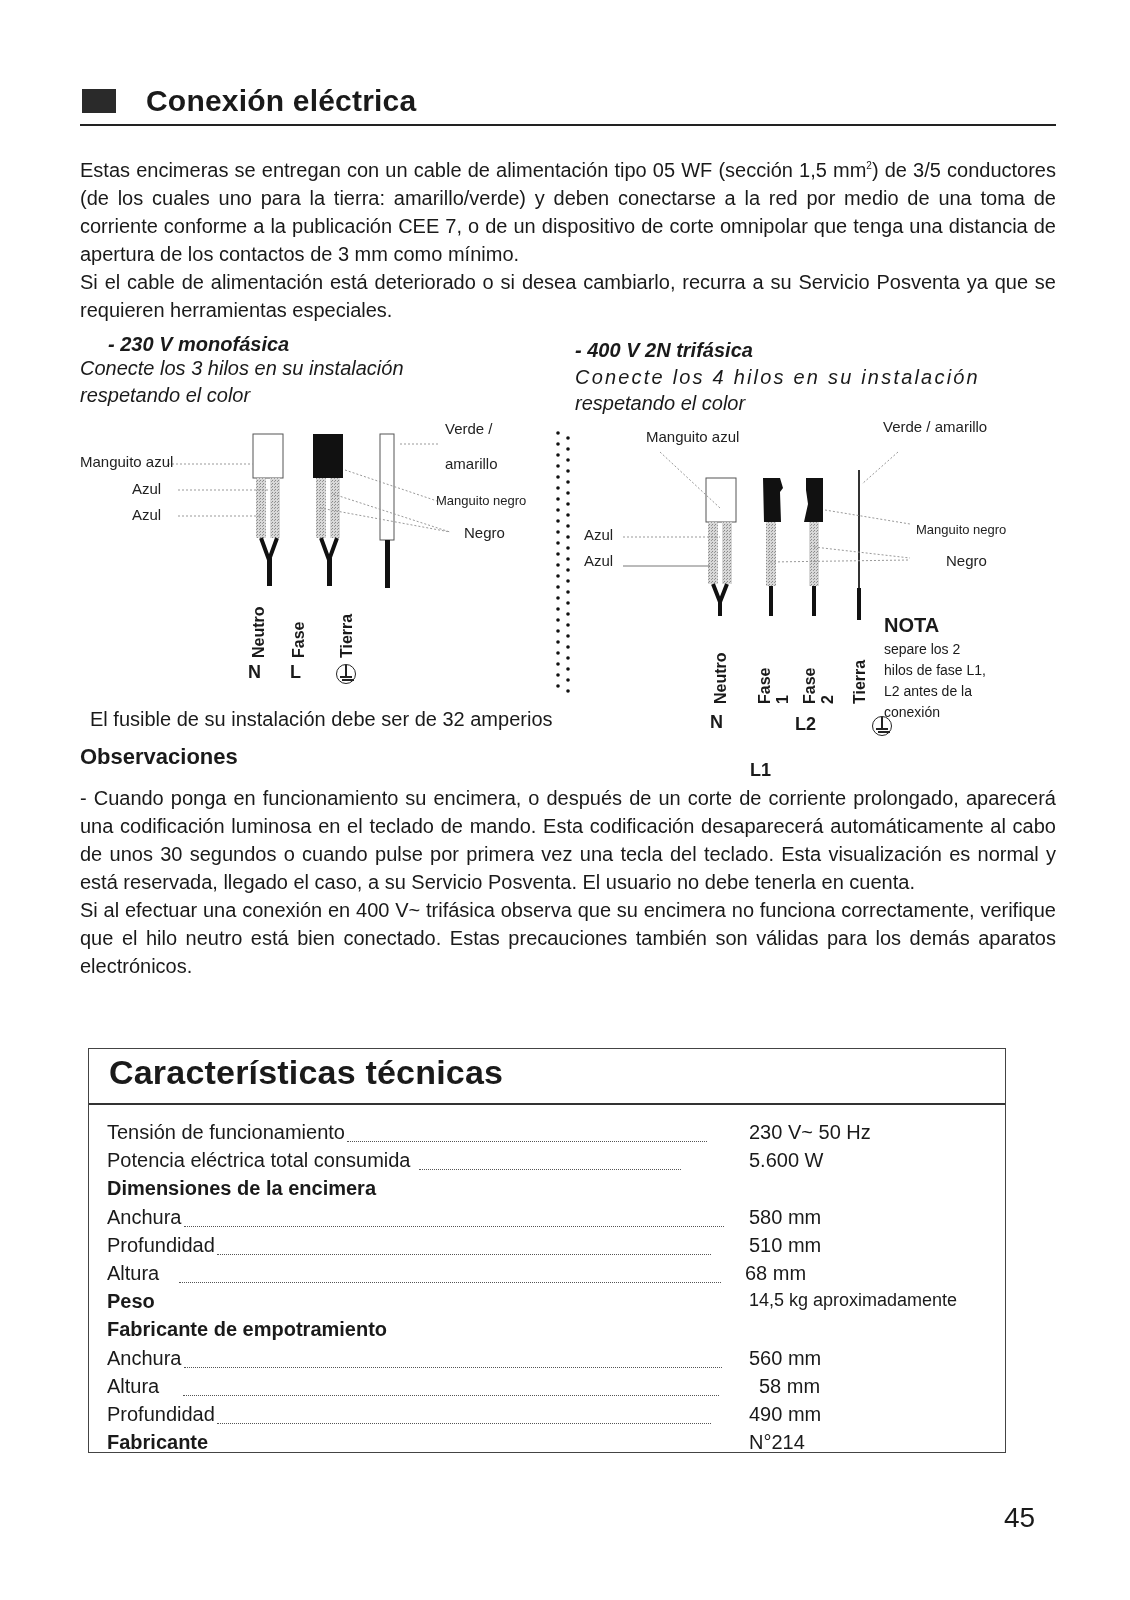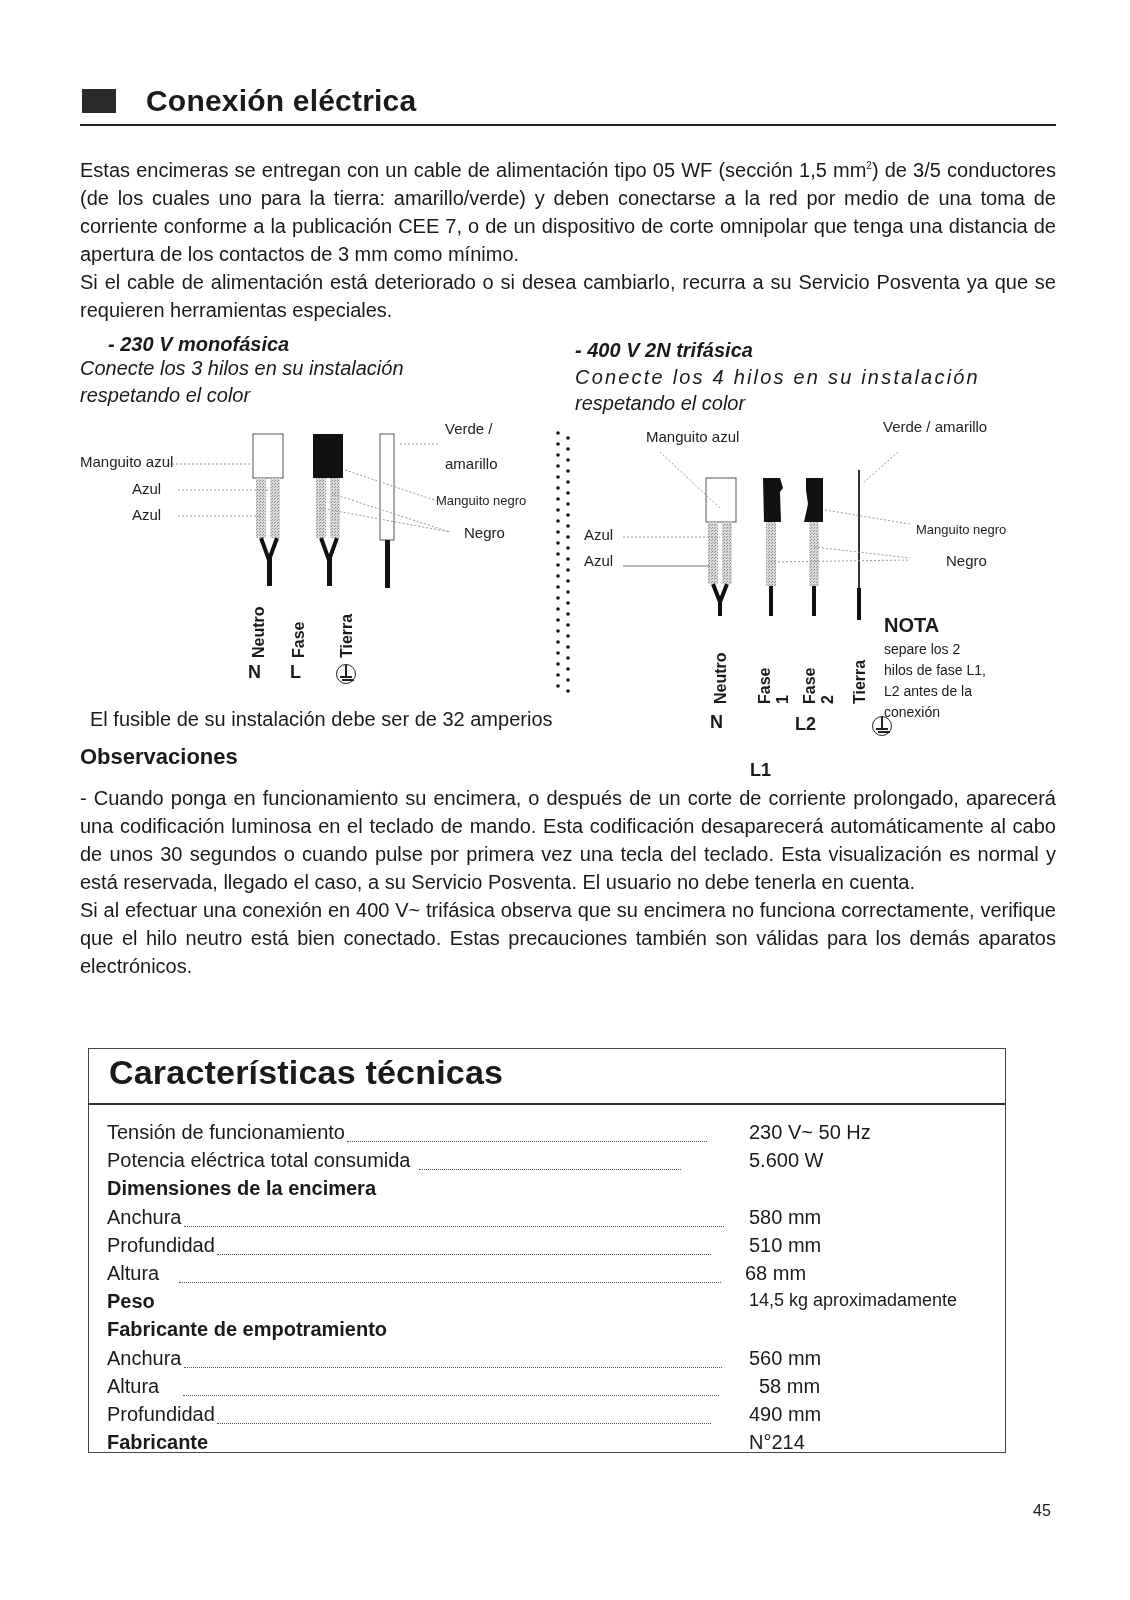--- a/index.html
+++ b/index.html
@@ -23,21 +23,21 @@
   .earth::after { content: ""; position: absolute; left: 3px; top: 11px; width: 12px; height: 1.5px; background:#222; box-shadow: 2px 3px 0 -0px #222; }
   .h2 { font-size: 22px; font-weight: bold; }
   .specbox { left: 88px; top: 1048px; width: 918px; height: 405px; border: 1.5px solid #444; }
   .spec-title { position: absolute; left: 20px; top: 4px; font-size: 34px; font-weight: bold; letter-spacing: 0.2px; }
   .spec-rule { position: absolute; left: 0; top: 54px; width: 100%; height: 1.5px; background: #333; }
   .row { position: absolute; left: 18px; width: 880px; height: 28px; font-size: 20px; display: flex; align-items: baseline; }
   .row .k { white-space: nowrap; }
   .row .lead { flex: 0 0 auto; border-bottom: 1.5px dotted #555; height: 1px; align-self: flex-end; margin-bottom: 7px; }
   .row .v { position: absolute; left: 642px; white-space: nowrap; }
   .row.bold .k { font-weight: bold; }
-  .pagenum { left: 1004px; top: 1502px; font-size: 16px; margin-left: 29px; }
+  .pagenum { left: 1004px; top: 1502px; font-size: 28px; }
 </style>
 </head>
 <body>
 
 
 
 
 <div class="abs h1">
   <span class="sq"></span>
   <span class="t">Conexión eléctrica</span>

